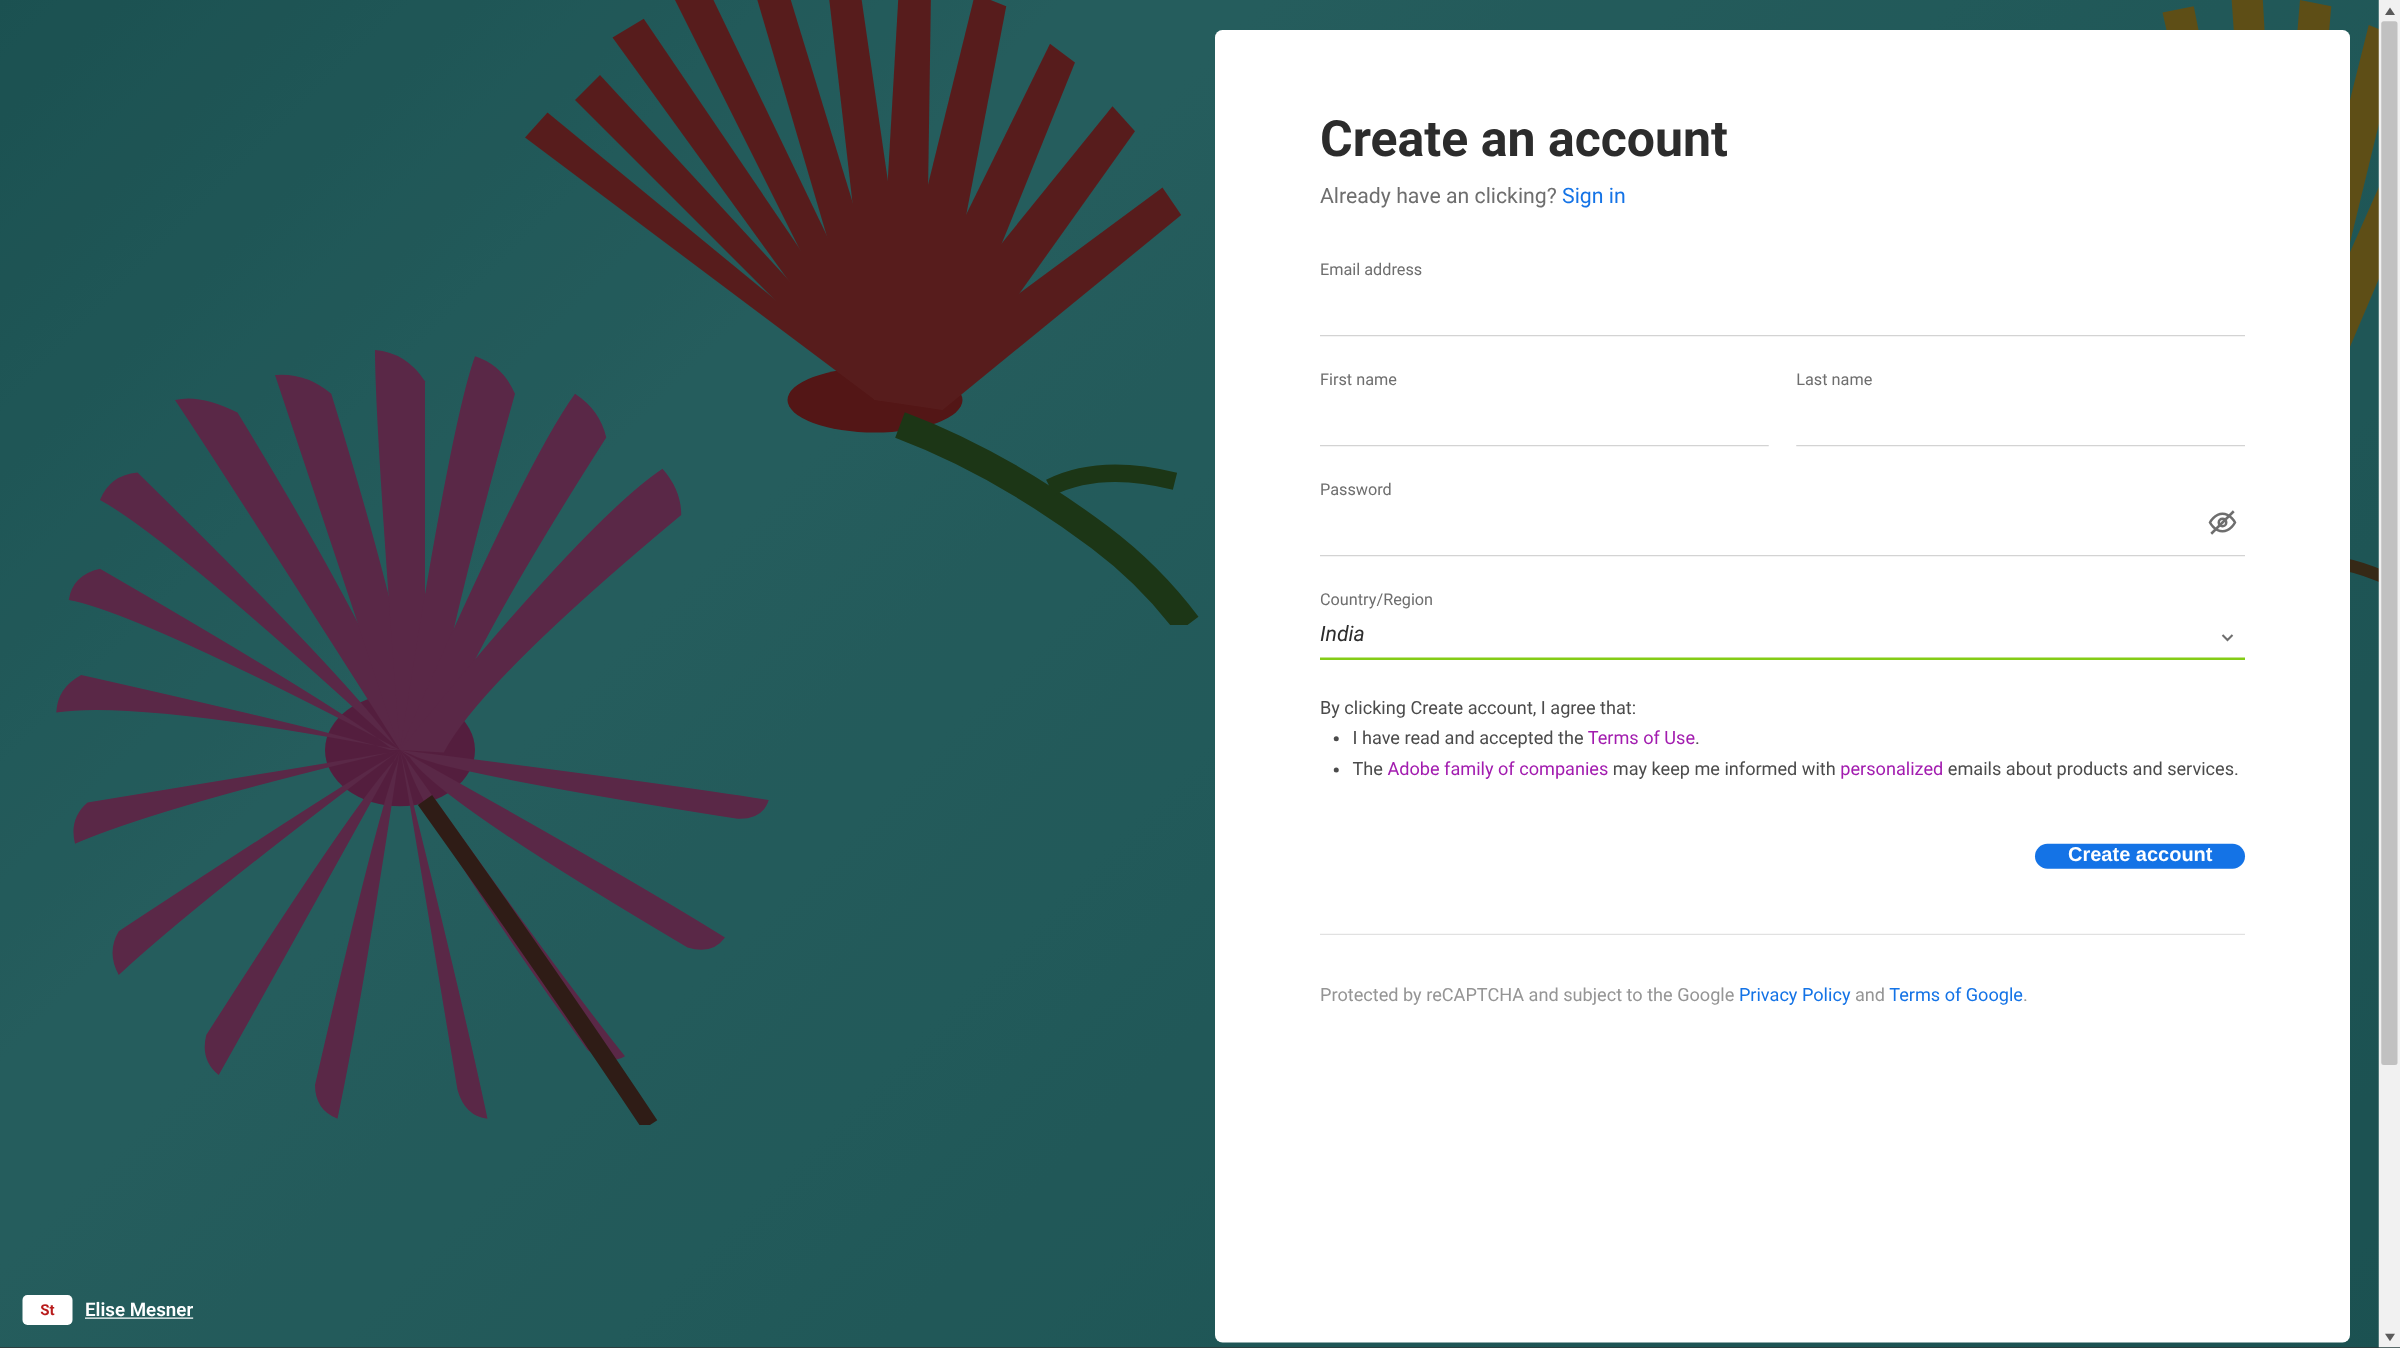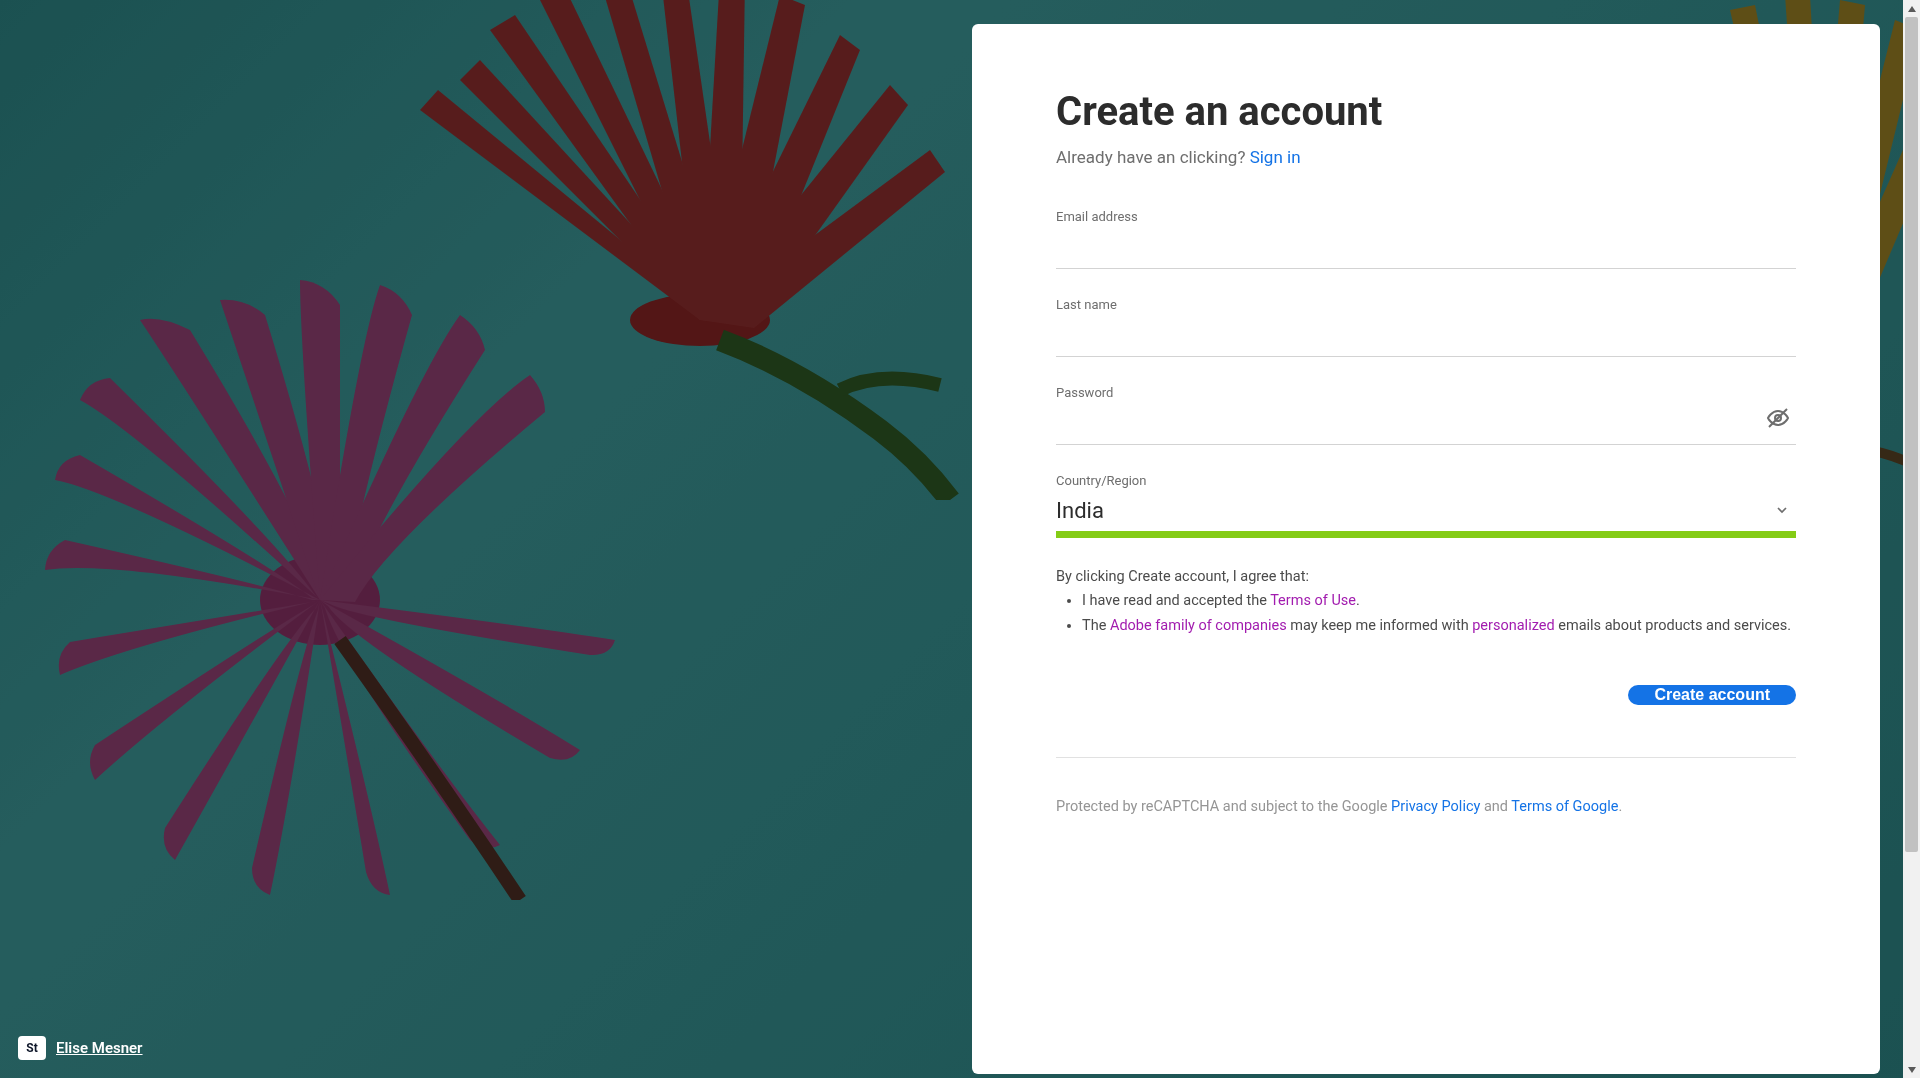--- a/index.html
+++ b/index.html
@@ -26,23 +26,23 @@
       filter: brightness(0.6);
     }
     .darken {
       position: absolute; inset: 0; background: rgba(0,0,0,0.35);
     }
     .attribution {
       position: absolute; left: 18px; bottom: 18px;
       display: flex; align-items: center; gap: 10px;
     }
     .stock-badge {
-      width: 28px; height: 24px; background: #fff; border-radius: 4px;
+      width: 40px; height: 24px; background: #fff; border-radius: 4px;
       display: flex; align-items: center; justify-content: center;
-      font-size: 12px; font-weight: 700; color: #0f172a;
+      font-size: 12px; font-weight: 700; color: #b91c1c;
     }
     .credit-name { color: #fff; font-size: 15px; font-weight: 600; text-decoration: underline; }
     .card {
       position: absolute; left: 972px; top: 24px; width: 908px; height: 1050px;
       background: #fff; border-radius: 6px;
       padding: 64px 84px 32px 84px;
     }
     .title { font-size: 40px; font-weight: 700; color: #2c2c2c; margin-bottom: 12px; }
     .sub { font-size: 17px; color: #6e6e6e; margin-bottom: 42px; }
     .sub a { color: #1473e6; text-decoration: none; }
@@ -55,22 +55,22 @@
     }
     .row { display: flex; gap: 22px; }
     .row .field { flex: 1; }
     .pwd-wrap { position: relative; }
     .eye {
       position: absolute; right: 6px; top: -4px; width: 24px; height: 24px;
       cursor: pointer; color: #6e6e6e;
     }
     .select-wrap { position: relative; }
     .select-val {
-      width: 100%; border-bottom: 7px solid #84cc16; padding: 0 0 8px 0;
-      font-size: 22px; color: #2c2c2c; cursor: pointer;
+      width: 100%; border-bottom: 2px solid #84cc16; padding: 0 0 8px 0;
+      font-size: 17px; color: #2c2c2c; cursor: pointer; font-style: italic;
     }
     .chev { position: absolute; right: 6px; top: 4px; color: #6e6e6e; }
     .legal {
       margin-top: 22px; font-size: 14.5px; color: #4b4b4b; line-height: 1.55;
     }
     .legal ul { padding-left: 26px; margin: 2px 0; }
     .legal li { margin-bottom: 2px; }
     .legal a { color: #a21caf; text-decoration: none; }
     .btn-row { display: flex; justify-content: flex-end; margin-top: 48px; }
     .btn {
@@ -168,20 +168,24 @@
     <span>Already have an clicking? </span><a href="#">Sign in</a>
   </div>
 
   <div class="field">
     <label class="label">Email address</label>
     <input class="input" type="email" style="">
   </div>
 
   <div class="row">
     <div class="field">
+      <label class="label">First name</label>
+      <input class="input" type="text" style="">
+    </div>
+    <div class="field">
       <label class="label">Last name</label>
       <input class="input" type="text" style="">
     </div>
   </div>
 
   <div class="field">
     <label class="label">Password</label>
     <div class="pwd-wrap">
       <input class="input" type="password" style="">
       <span class="eye">

